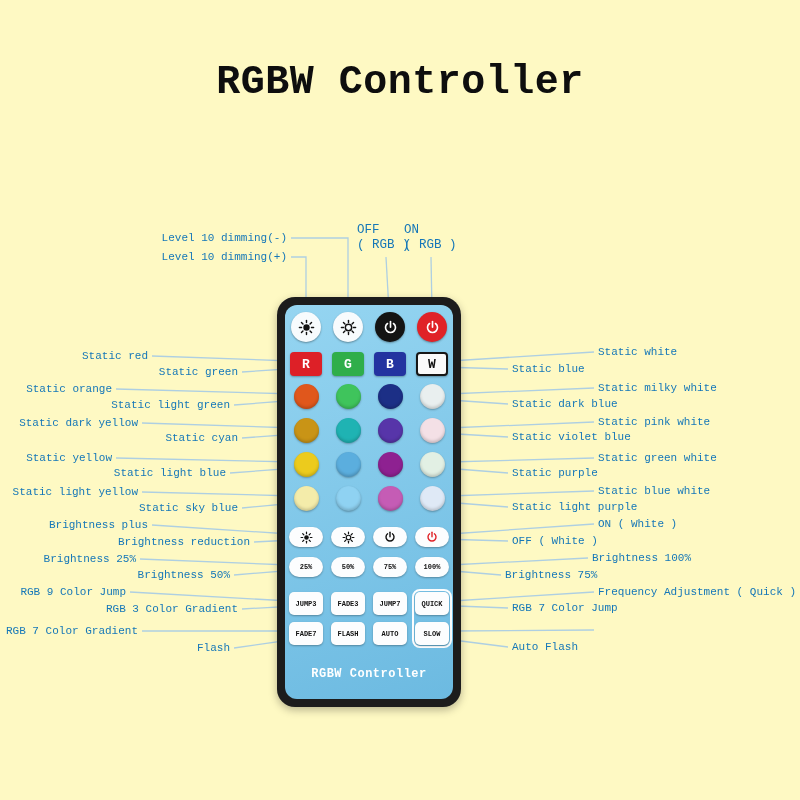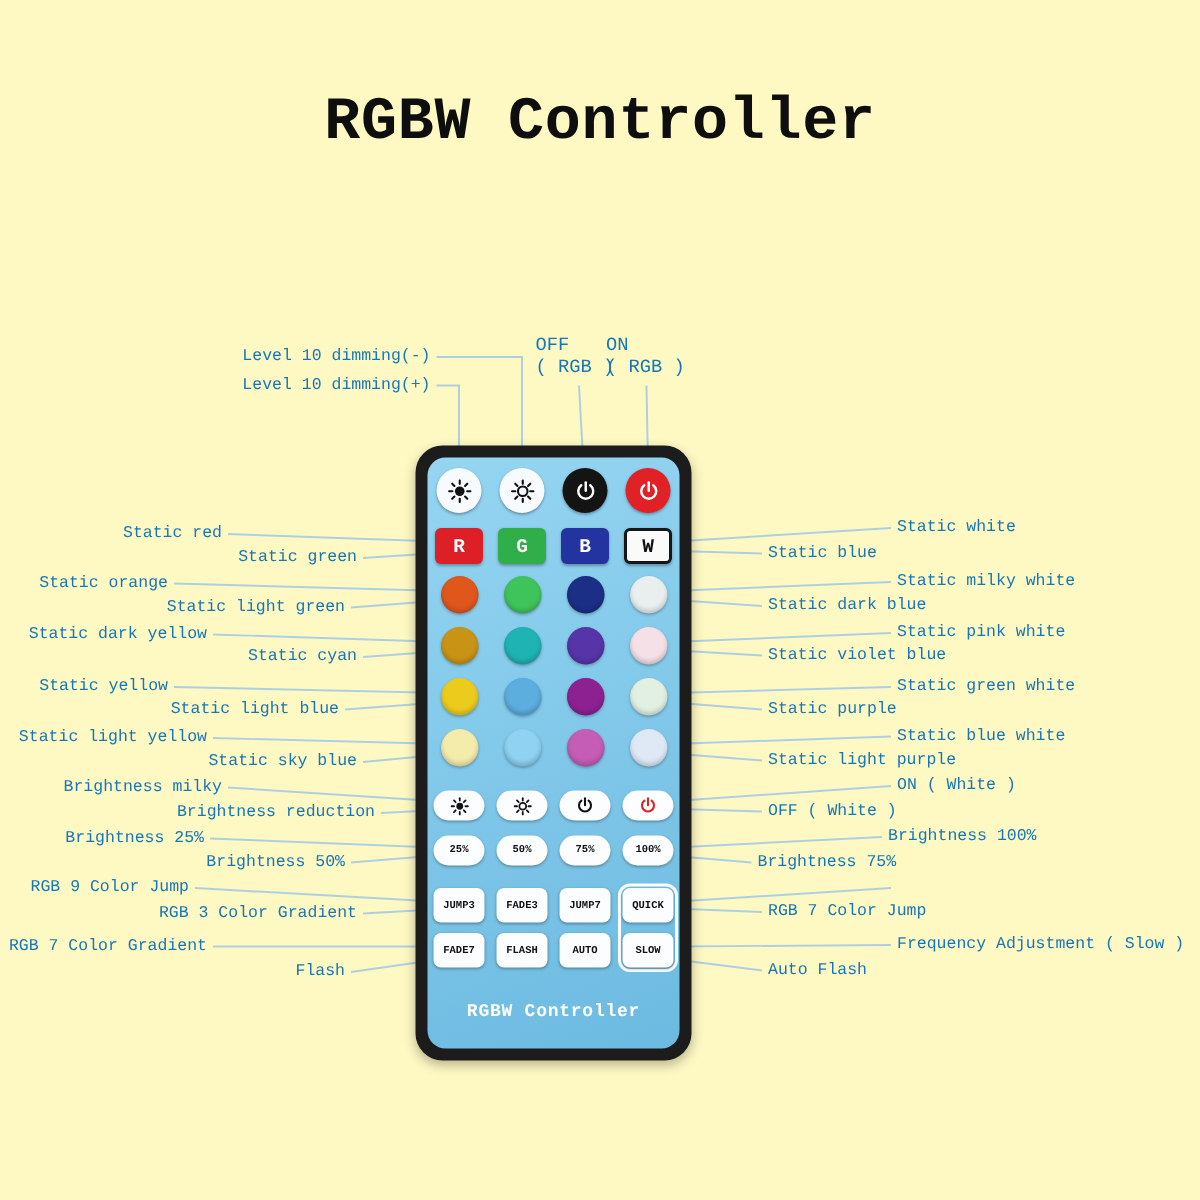--- a/index.html
+++ b/index.html
@@ -102,21 +102,21 @@
   <div class="lbl" style="right:652px;top:348px;">Static red</div>
   <div class="lbl" style="right:562px;top:364px;text-align:left">Static green</div>
   <div class="lbl" style="right:688px;top:381px;text-align:right">Static orange</div>
   <div class="lbl" style="right:570px;top:397px;text-align:right">Static light green</div>
   <div class="lbl" style="right:662px;top:415px;text-align:right">Static dark yellow</div>
   <div class="lbl" style="right:562px;top:430px;text-align:right">Static cyan</div>
   <div class="lbl" style="right:688px;top:450px;text-align:right">Static yellow</div>
   <div class="lbl" style="right:574px;top:465px;text-align:right">Static light blue</div>
   <div class="lbl" style="right:662px;top:484px;text-align:right">Static light yellow</div>
   <div class="lbl" style="right:562px;top:500px;text-align:right">Static sky blue</div>
-  <div class="lbl" style="right:652px;top:517px;text-align:right">Brightness milky</div>
+  <div class="lbl" style="right:652px;top:517px;text-align:right">Brightness plus</div>
   <div class="lbl" style="right:550px;top:534px;text-align:right">Brightness reduction</div>
   <div class="lbl" style="right:664px;top:551px;text-align:right">Brightness 25%</div>
   <div class="lbl" style="right:570px;top:567px;text-align:right">Brightness 50%</div>
   <div class="lbl" style="right:674px;top:584px;text-align:right">RGB 9 Color Jump</div>
   <div class="lbl" style="right:562px;top:601px;text-align:right">RGB 3 Color Gradient</div>
   <div class="lbl" style="right:662px;top:623px;text-align:right">RGB 7 Color Gradient</div>
   <div class="lbl" style="right:570px;top:640px;text-align:right">Flash</div>
 
   <div class="lbl" style="left:598px;top:344px">Static white</div>
   <div class="lbl" style="left:512px;top:361px">Static blue</div>
@@ -125,22 +125,22 @@
   <div class="lbl" style="left:598px;top:414px">Static pink white</div>
   <div class="lbl" style="left:512px;top:429px">Static violet blue</div>
   <div class="lbl" style="left:598px;top:450px">Static green white</div>
   <div class="lbl" style="left:512px;top:465px">Static purple</div>
   <div class="lbl" style="left:598px;top:483px">Static blue white</div>
   <div class="lbl" style="left:512px;top:499px">Static light purple</div>
   <div class="lbl" style="left:598px;top:516px">ON ( White )</div>
   <div class="lbl" style="left:512px;top:533px">OFF ( White )</div>
   <div class="lbl" style="left:592px;top:550px">Brightness 100%</div>
   <div class="lbl" style="left:505px;top:567px">Brightness 75%</div>
+  <div class="lbl" style="left:598px;top:584px">Frequency Adjustment ( Quick )</div>
   <div class="lbl" style="left:512px;top:600px">RGB 7 Color Jump</div>
-  <div class="lbl" style="left:598px;top:622px">Frequency Adjustment ( Slow )</div>
   <div class="lbl" style="left:512px;top:639px">Auto Flash</div>
 
   <div class="remote" style="background: rgb(28, 28, 28);">
     <div class="face">
 
       <div class="rbtn white" style="left:6px;top:7px">
         <svg width="17" height="17" viewBox="0 0 24 24">
             <g stroke="#111" stroke-width="2" stroke-linecap="round">
               <line x1="12" y1="2" x2="12" y2="5"></line>
               <line x1="12" y1="19" x2="12" y2="22"></line>

